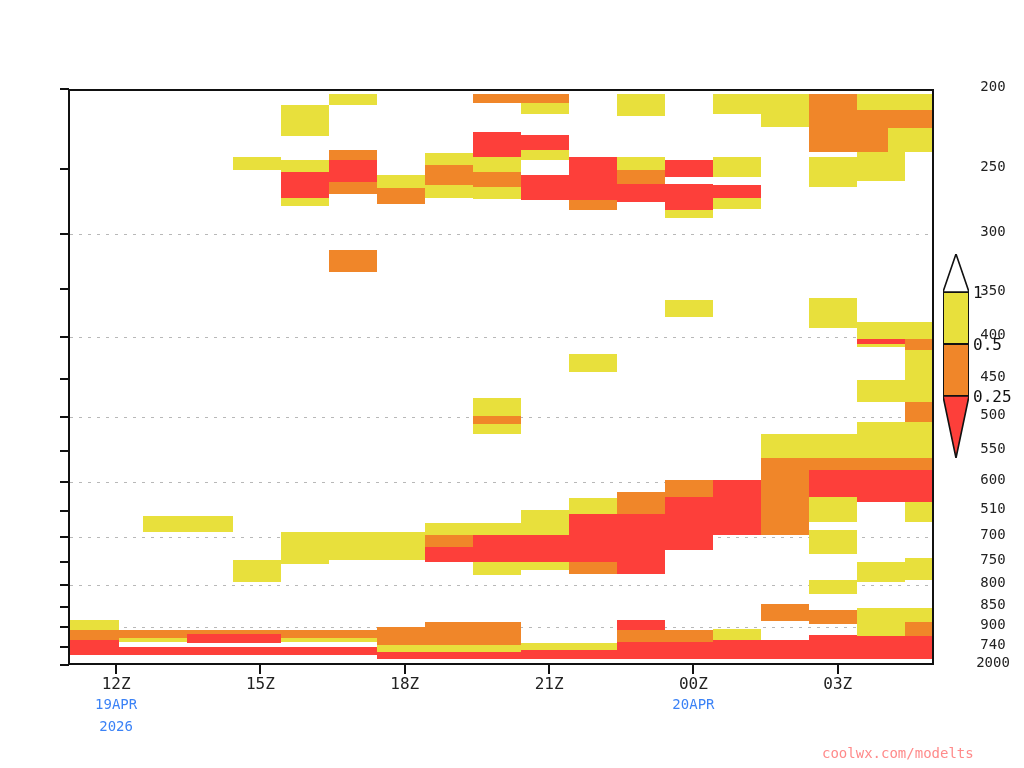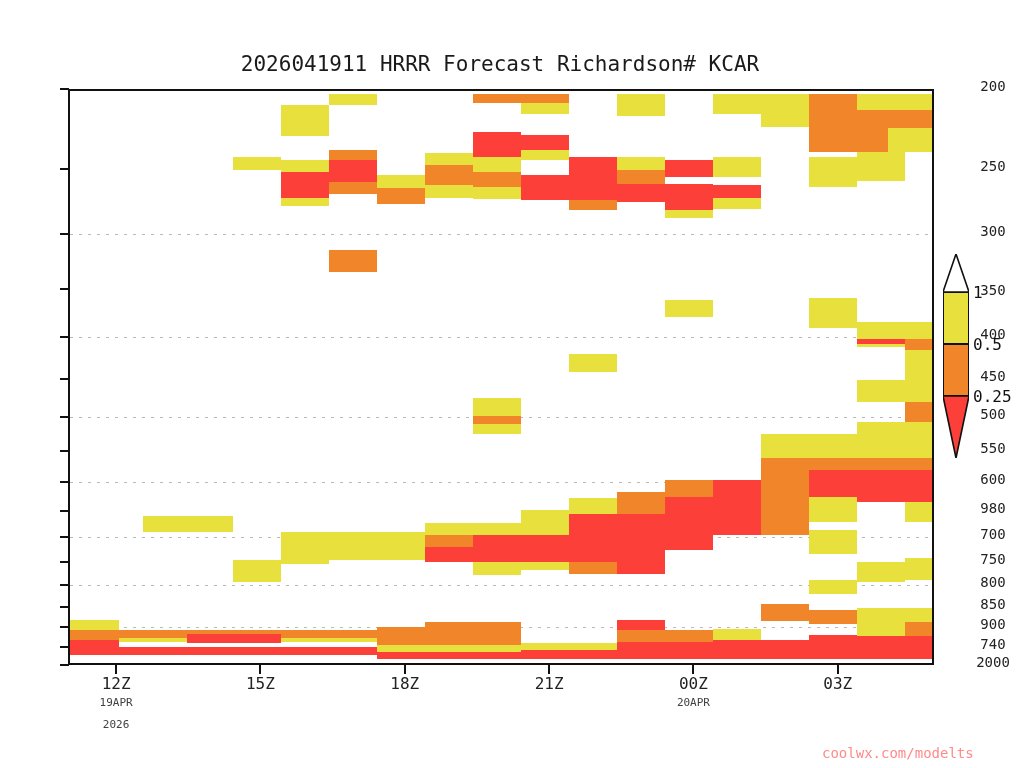--- a/index.html
+++ b/index.html
@@ -15,60 +15,59 @@
   .cell{position:absolute;}
   .gridline{position:absolute;left:0;width:862px;height:1px;
        background-image:linear-gradient(to right,#b8b8b8 0 3px,transparent 3px 9px);
        background-size:9px 1px;background-repeat:repeat-x;}
   #ground{position:absolute;left:0;width:862px;background:#a05a32;}
   .ytick-label{position:absolute;right:0;width:62px;text-align:center;
        font-size:14px;color:#222;transform:translateY(-11px);}
   .ytick-mark{position:absolute;left:60px;width:9px;height:2px;background:#111;}
   .xtick-label{position:absolute;font-size:16px;color:#222;
        text-align:center;transform:translateX(-50%);white-space:nowrap;}
-  .xtick-sub{position:absolute;font-size:11px;color:#404040;
+  .xtick-sub{position:absolute;font-size:14px;color:#3b82f6;
        text-align:center;transform:translateX(-50%);white-space:nowrap;}
   #xaxis-title{position:absolute;left:0;top:732px;width:800px;text-align:center;
        font-size:24px;color:#111;}
   #watermark{position:absolute;left:822px;top:745px;font-size:14px;color:#ff8a8a;
        white-space:nowrap;}
   #cbar{position:absolute;left:943px;top:292px;width:26px;height:168px;}
   .cbar-seg{position:absolute;left:0;width:26px;border:1.5px solid #111;
        box-sizing:border-box;}
   .cbar-cap{position:absolute;left:0;width:26px;}
   .cbar-label{position:absolute;left:30px;font-size:16px;color:#111;
        white-space:nowrap;transform:translateY(-9px);}
 </style>
 </head>
 <body>
 
 <div id="chart-root">
 
-  <div id="plot-title">2026041911 HRRR Forecast Richardson# KCAR</div>
 
   <div id="yaxis">
       <div class="ytick-label" style="top: 89px;">200</div>
       <div class="ytick-mark" style="top: 88px;"></div>
       <div class="ytick-label" style="top: 168.861px;">250</div>
       <div class="ytick-mark" style="top: 167.861px;"></div>
       <div class="ytick-label" style="top: 234.111px;">300</div>
       <div class="ytick-mark" style="top: 233.111px;"></div>
       <div class="ytick-label" style="top: 293px;">350</div>
       <div class="ytick-mark" style="top: 288.28px;"></div>
       <div class="ytick-label" style="top: 337.07px;">400</div>
       <div class="ytick-mark" style="top: 336.07px;"></div>
       <div class="ytick-label" style="top: 379.223px;">450</div>
       <div class="ytick-mark" style="top: 378.223px;"></div>
       <div class="ytick-label" style="top: 416.93px;">500</div>
       <div class="ytick-mark" style="top: 415.93px;"></div>
       <div class="ytick-label" style="top: 451.041px;">550</div>
       <div class="ytick-mark" style="top: 450.041px;"></div>
       <div class="ytick-label" style="top: 482.181px;">600</div>
       <div class="ytick-mark" style="top: 481.181px;"></div>
-      <div class="ytick-label" style="top: 510.828px;">980</div>
+      <div class="ytick-label" style="top: 510.828px;">510</div>
       <div class="ytick-mark" style="top: 509.828px;"></div>
       <div class="ytick-label" style="top: 537.35px;">700</div>
       <div class="ytick-mark" style="top: 536.35px;"></div>
       <div class="ytick-label" style="top: 562.042px;">750</div>
       <div class="ytick-mark" style="top: 561.042px;"></div>
       <div class="ytick-label" style="top: 585.139px;">800</div>
       <div class="ytick-mark" style="top: 584.139px;"></div>
       <div class="ytick-label" style="top: 606.836px;">850</div>
       <div class="ytick-mark" style="top: 605.836px;"></div>
       <div class="ytick-label" style="top: 627.293px;">900</div>

